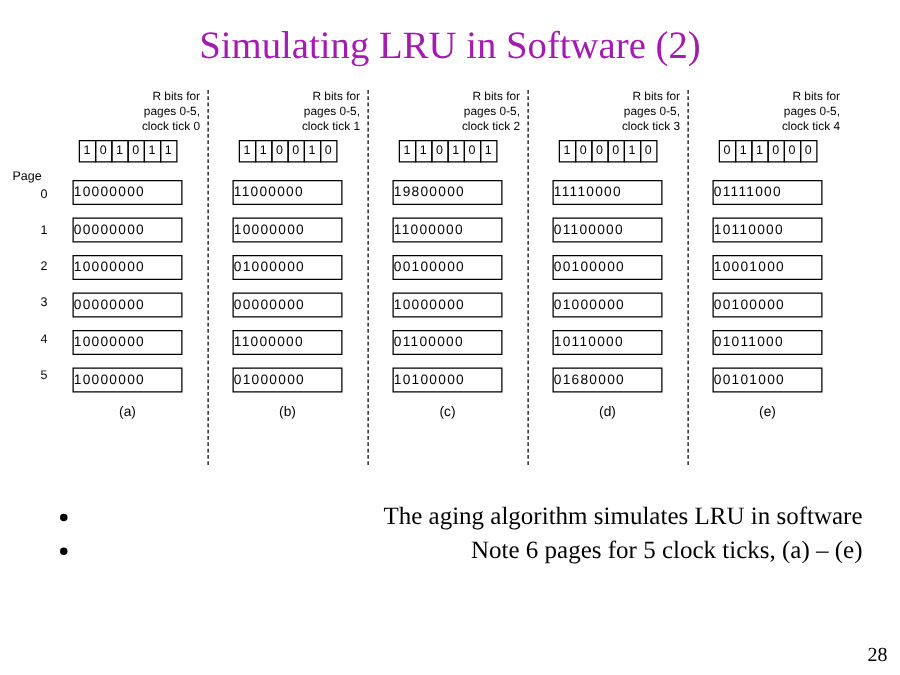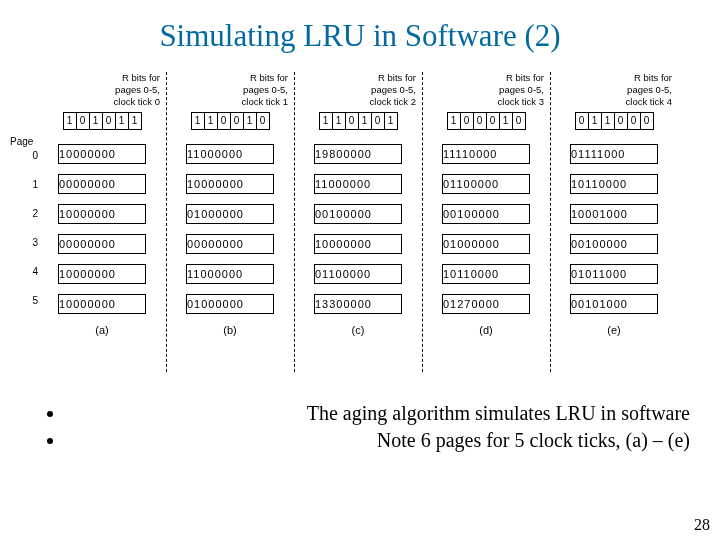--- a/index.html
+++ b/index.html
@@ -8,21 +8,21 @@
     width: 720px;
     height: 540px;
     background: #fff;
     font-family: "Times New Roman", Times, serif;
     color: #000;
     position: relative;
   }
   .title {
     text-align: center;
     font-size: 31px;
-    color: #0369a1;
+    color: #a21caf;
     padding-top: 18px;
     padding-bottom: 6px;
   }
   .figure {
     position: relative;
     margin: 12px auto 0 auto;
     width: 640px;
     height: 320px;
     font-family: Arial, Helvetica, sans-serif;
     font-size: 10px;
@@ -181,42 +181,42 @@
       <div class="cell">0</div>
       <div class="cell">1</div>
       <div class="cell">0</div>
       <div class="cell">1</div>
     </div>
     <div class="counter">19800000</div>
     <div class="counter">11000000</div>
     <div class="counter">00100000</div>
     <div class="counter">10000000</div>
     <div class="counter">01100000</div>
-    <div class="counter">13300000</div>
+    <div class="counter">10100000</div>
     <div class="col-label">(c)</div>
   </div>
 
   <div class="col" style="left:388px;">
     <div class="header">R bits for
 pages 0-5,
 clock tick 3</div>
     <div class="rbits">
       <div class="cell">1</div>
       <div class="cell">0</div>
       <div class="cell">0</div>
       <div class="cell">0</div>
       <div class="cell">1</div>
       <div class="cell">0</div>
     </div>
     <div class="counter">11110000</div>
     <div class="counter">01100000</div>
     <div class="counter">00100000</div>
     <div class="counter">01000000</div>
     <div class="counter">10110000</div>
-    <div class="counter">01270000</div>
+    <div class="counter">01680000</div>
     <div class="col-label">(d)</div>
   </div>
 
   <div class="col" style="left:516px;">
     <div class="header">R bits for
 pages 0-5,
 clock tick 4</div>
     <div class="rbits">
       <div class="cell">0</div>
       <div class="cell">1</div>

